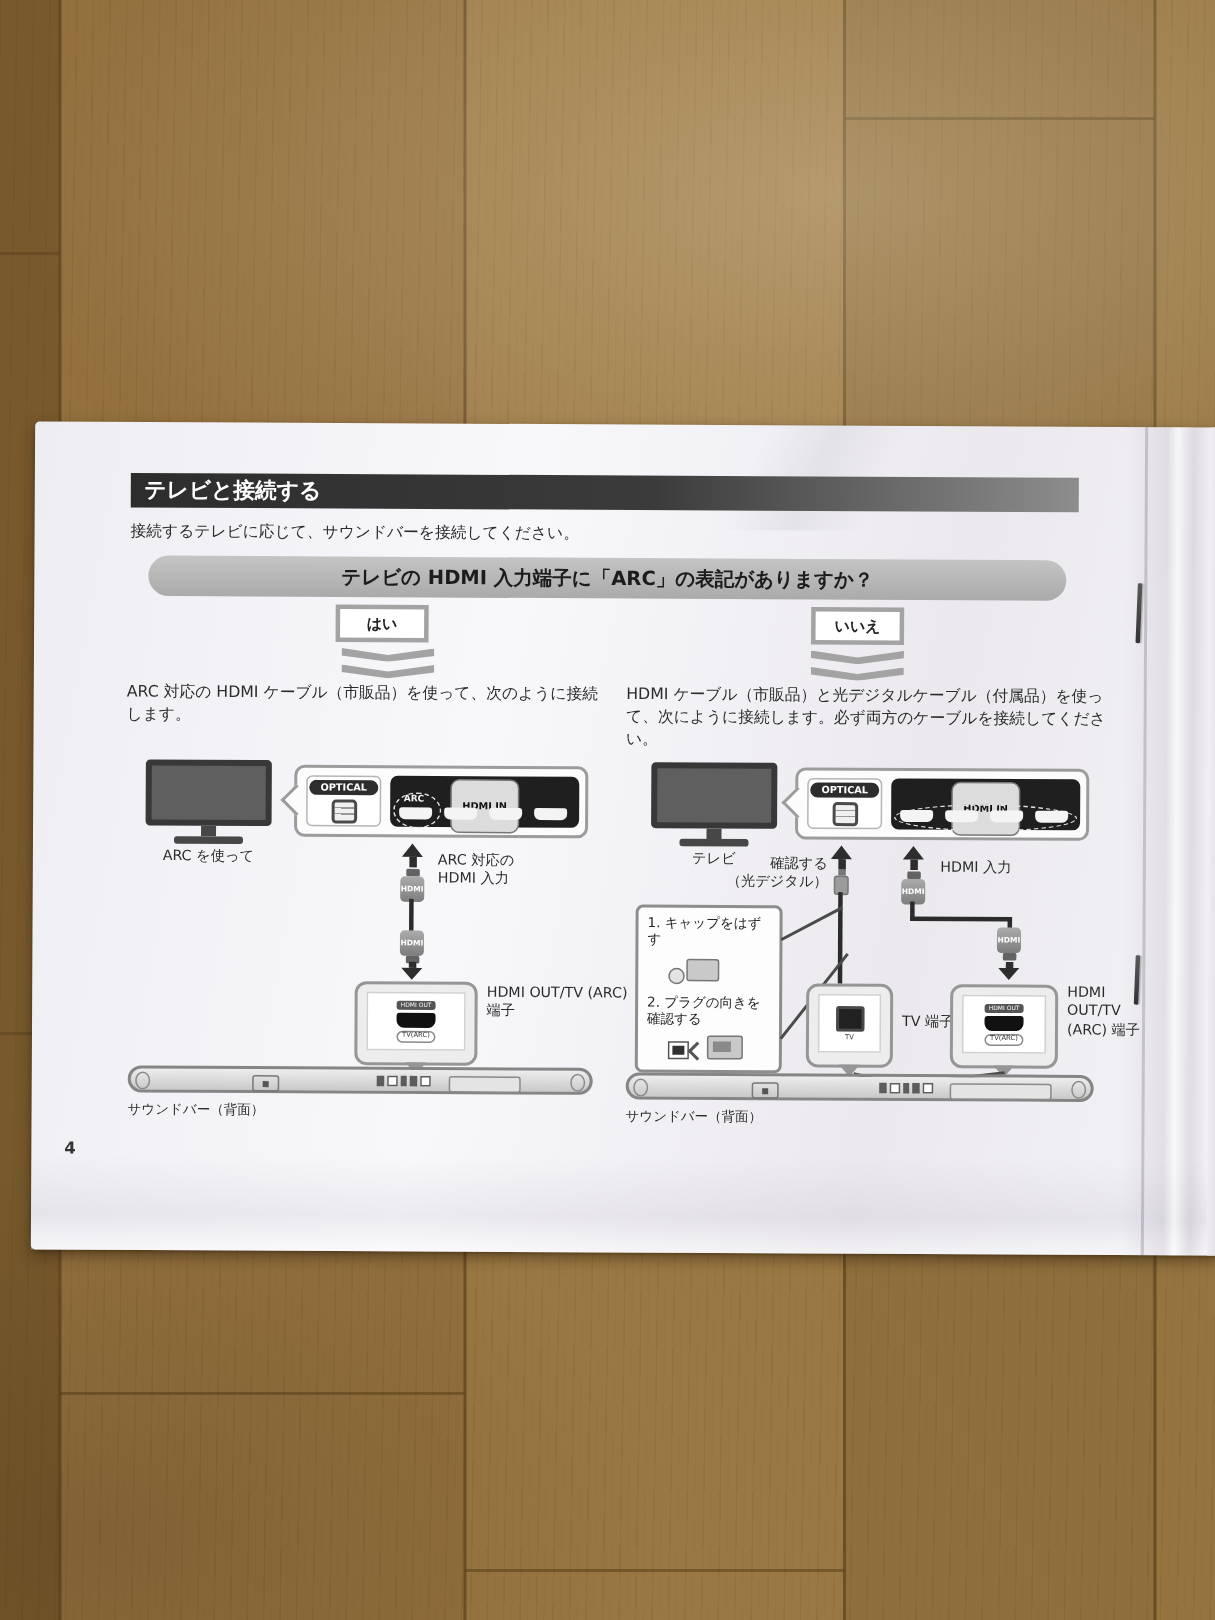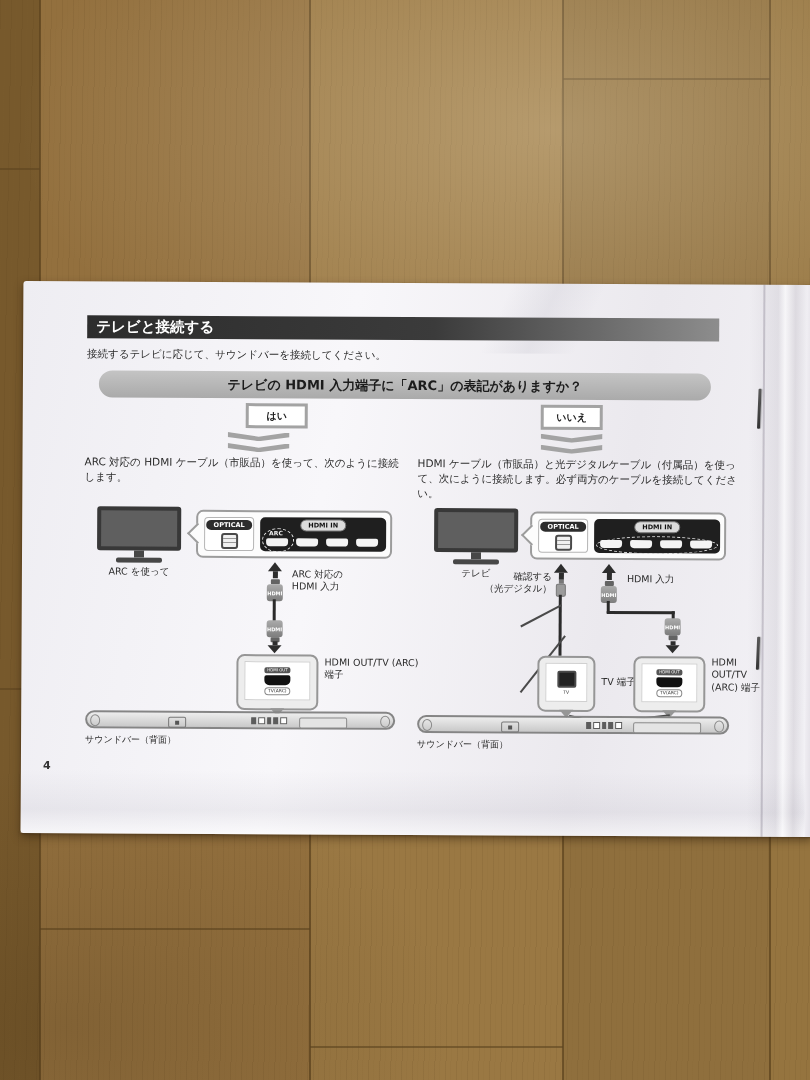--- a/index.html
+++ b/index.html
@@ -53,21 +53,21 @@
   .panel{position:absolute;width:196px;height:48px;background:#fcfcfc;border:2px solid #9c9c9c;border-radius:7px;box-sizing:border-box;}
   .ptail{position:absolute;left:-8px;top:14px;width:13px;height:13px;background:#fcfcfc;
      border-left:2px solid #9c9c9c;border-bottom:2px solid #9c9c9c;transform:rotate(45deg);}
   .obox{position:absolute;left:6px;top:5px;width:50px;height:34px;border:1px solid #b5b5b5;border-radius:4px;
      display:flex;flex-direction:column;align-items:center;padding-top:2px;box-sizing:border-box;gap:3px;background:#fff;}
   .pill-dark{background:#2d2d2d;color:#fff;font-size:6.5px;line-height:10px;padding:0 7px;border-radius:6px;font-weight:bold;}
   .oport{width:13px;height:12px;border:2px solid #4a4a4a;border-radius:3px;
      background:linear-gradient(180deg,#f0f0f0 0 3px,#999 3px 4px,#f0f0f0 4px 7px,#999 7px 8px,#f0f0f0 8px);}
   .hzone{position:absolute;left:62px;top:5px;width:126px;height:34px;background:#1f1f1f;border-radius:5px;}
   .pill-light{position:absolute;top:2px;left:50%;transform:translateX(-50%);background:#dcdcdc;color:#111;
-     font-size:6.5px;line-height:10px;padding:0 7px;border-radius:6px;font-weight:bold;border:1px solid #777;}
+     font-size:6.5px;line-height:10px;padding:12px 7px;border-radius:6px;font-weight:bold;border:1px solid #777;}
   .hport{position:absolute;top:21px;width:22px;height:8px;background:#f4f4f4;border-radius:2px 2px 4px 4px;}
   .arc-el{position:absolute;border:1px dashed #e0e0e0;border-radius:50%;}
   .arc-t{position:absolute;color:#f2f2f2;font-size:6px;font-weight:bold;}
   
   .arrow{position:absolute;width:14px;display:flex;flex-direction:column;align-items:center;}
   .a-head-up{width:0;height:0;border-left:7px solid transparent;border-right:7px solid transparent;border-bottom:9px solid #2d2d2d;}
   .a-head-dn{width:0;height:0;border-left:7px solid transparent;border-right:7px solid transparent;border-top:9px solid #2d2d2d;}
   .a-shaft{width:5px;height:7px;background:#2d2d2d;}
   .plug{position:absolute;width:16px;}
   .p-tip{width:9px;height:5px;background:#636363;margin:0 auto;border-radius:1px;}
@@ -145,21 +145,21 @@
   <div class="staple" style="left:735px;top:352px;height:33px;"></div>
 
   <div class="tbar">
       <span>テレビと接続する</span>
     </div>
   <div class="t" style="left:64px;top:66px;font-size:10.5px;">接続するテレビに応じて、サウンドバーを接続してください。</div>
   <div class="qbanner">
       <span>テレビの HDMI 入力端子に「ARC」の表記がありますか？</span>
     </div>
 
-  <div class="rtab" style="left:223px;top:121px;">
+  <div class="rtab" style="left:201px;top:121px;">
     <div class="rlab">はい</div>
   </div>
   <div class="chev" style="left:205px;top:150px;"></div>
   <div class="chev" style="left:205px;top:161px;"></div>
   <div class="rtab" style="left:518px;top:121px;">
     <div class="rlab">いいえ</div>
   </div>
   <div class="chev" style="left:518px;top:150px;"></div>
   <div class="chev" style="left:518px;top:161px;"></div>
 
@@ -296,20 +296,38 @@
     <div class="p-body">
         <span>HDMI</span>
       </div>
       <div class="p-tip"></div>
   </div>
   <div class="arrow" style="left:644px;top:357px;">
       <span class="a-shaft" style="height:4px;"></span>
       <span class="a-head-dn" style="border-top-width:8px;"></span>
     </div>
 
+  <div class="ibox">
+    <div class="istep">1. キャップをはずす</div>
+    <div class="icn">
+        <span class="box1"></span>
+        <span class="cap1"></span>
+      </div>
+    <div class="istep pre">2. プラグの向きを
+確認する</div>
+    <div class="icn">
+        <span class="port1" style="left:0;">
+          <i></i>
+        </span>
+        <span class="chv"></span>
+        <span class="box2">
+          <i></i>
+        </span>
+      </div>
+  </div>
   <div class="cline" style="left:499px;top:342px;width:46px;transform:rotate(-28deg);"></div>
   <div class="cline" style="left:499px;top:408px;width:72px;transform:rotate(-52deg);"></div>
 
   <div class="zbox" style="left:516px;top:372px;width:58px;">
     <div class="zin">
       <span class="zport-sq"></span>
       <span class="ztv">TV</span>
     </div>
     <div class="ztail"></div>
   </div>

